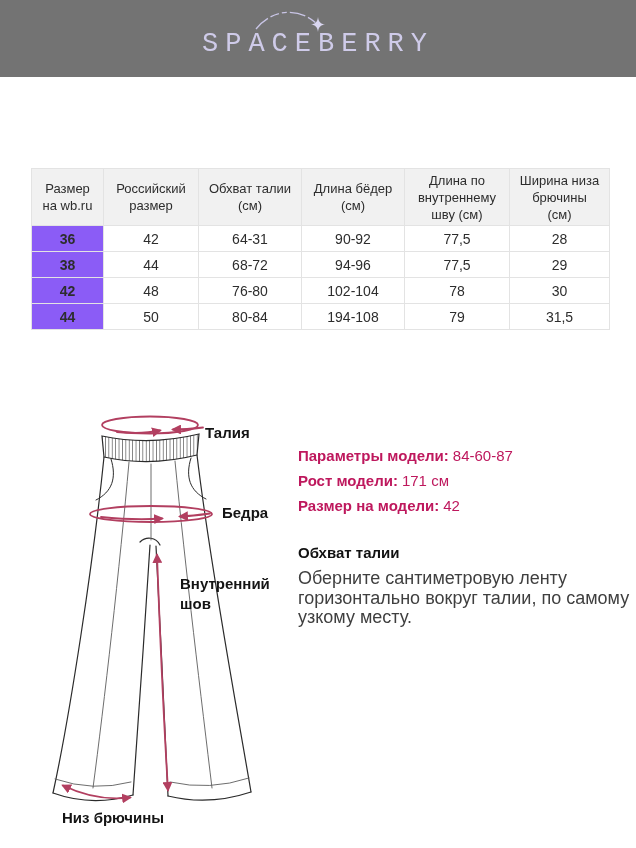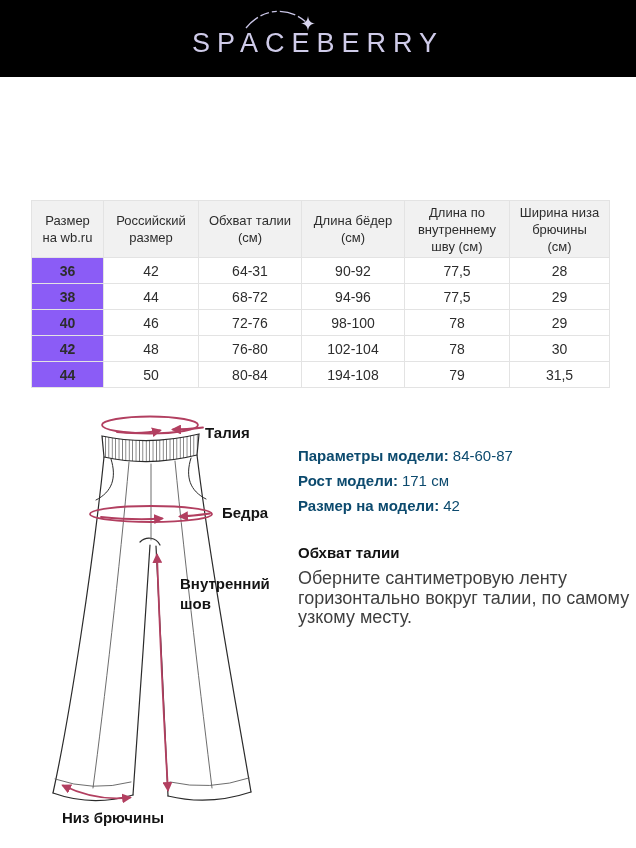--- a/index.html
+++ b/index.html
@@ -1,41 +1,41 @@
 <!DOCTYPE html>
 <html><head>
 <meta charset="utf-8">
 <style>
   html,body{margin:0;padding:0;}
   body{font-family:"Liberation Sans", sans-serif; background:#ffffff;}
   .page{position:relative;width:636px;height:848px;background:#ffffff;overflow:hidden;}
 
   
-  .brand-band{position:absolute;left:0;top:0;width:636px;height:77px;background:#000000;
-              display:flex;align-items:center;justify-content:center;}
+  .brand-band{position:absolute;left:0;top:0;width:636px;height:77px;background:#737373;
+              display:flex;align-items:center;justify-content:center;font-family:Liberation Mono, monospace;}
   .logo-wrap{position:relative;padding-top:10px;}
   .logo-text{color:#cfcbe9;font-size:27px;letter-spacing:7px;font-weight:400;}
   .logo-star{position:absolute;left:50px;top:-14px;}
 
   
-  .size-table{position:absolute;left:31px;top:168px;border-collapse:collapse;table-layout:fixed;margin-top:32px;}
+  .size-table{position:absolute;left:31px;top:168px;border-collapse:collapse;table-layout:fixed;}
   .size-table th,.size-table td{border:1px solid #e3e3e3;text-align:center;vertical-align:middle;
         color:#2d2d2d;}
   .size-table th{background:#f1f1f1;font-weight:400;font-size:13px;line-height:17px;
         white-space:pre-line;height:52px;padding:2px 6px;}
   .size-table td{background:#ffffff;font-size:14px;height:25px;padding:0 2px;}
   .size-table td.rowhead{background:#8b5cf6;font-weight:700;}
 
   
   .figure{position:absolute;left:20px;top:405px;width:270px;height:440px;text-align:center;}
   .fig-label{font-family:"Liberation Sans",sans-serif;font-weight:700;font-size:15px;fill:#141414;}
 
   
   .info{position:absolute;left:298px;top:443px;width:332px;}
-  .param-line{font-size:15px;line-height:25px;color:#0c4a6e;}
+  .param-line{font-size:15px;line-height:25px;color:#be185d;}
   .param-line .lbl{font-weight:700;}
   .param-line .val{font-weight:400;margin-left:4px;}
   .guide-section{margin-top:25px;}
   .guide-section:first-of-type{margin-top:29px;}
   .guide-title{font-size:15px;font-weight:700;color:#111111;line-height:19px;margin:0;}
   .guide-text{font-size:18px;color:#3f3f3f;line-height:19.5px;margin:7px 0 0 0;}
 </style>
 </head>
 <body>
 
@@ -86,28 +86,20 @@
         <td>90-92</td>
         <td>77,5</td>
         <td>28</td>
       </tr>
       <tr>
         <td class="rowhead">38</td>
         <td>44</td>
         <td>68-72</td>
         <td>94-96</td>
         <td>77,5</td>
-        <td>29</td>
-      </tr>
-      <tr>
-        <td class="rowhead">40</td>
-        <td>46</td>
-        <td>72-76</td>
-        <td>98-100</td>
-        <td>78</td>
         <td>29</td>
       </tr>
       <tr>
         <td class="rowhead">42</td>
         <td>48</td>
         <td>76-80</td>
         <td>102-104</td>
         <td>78</td>
         <td>30</td>
       </tr>

